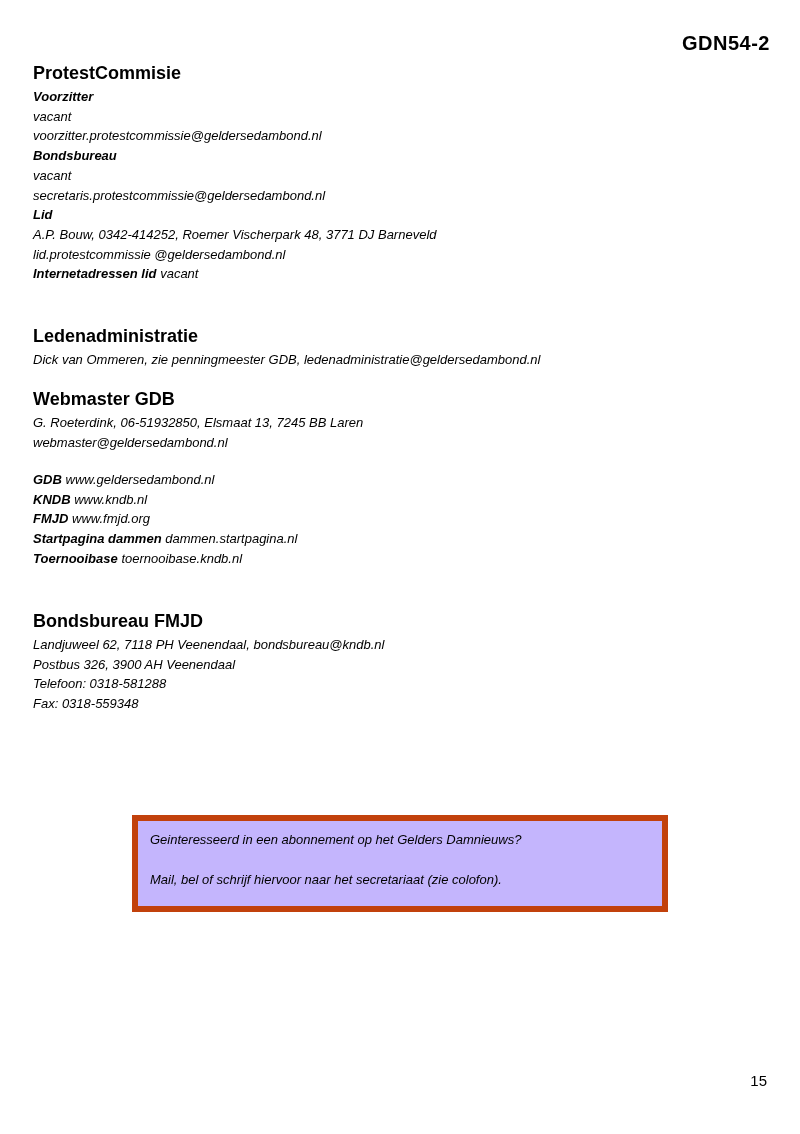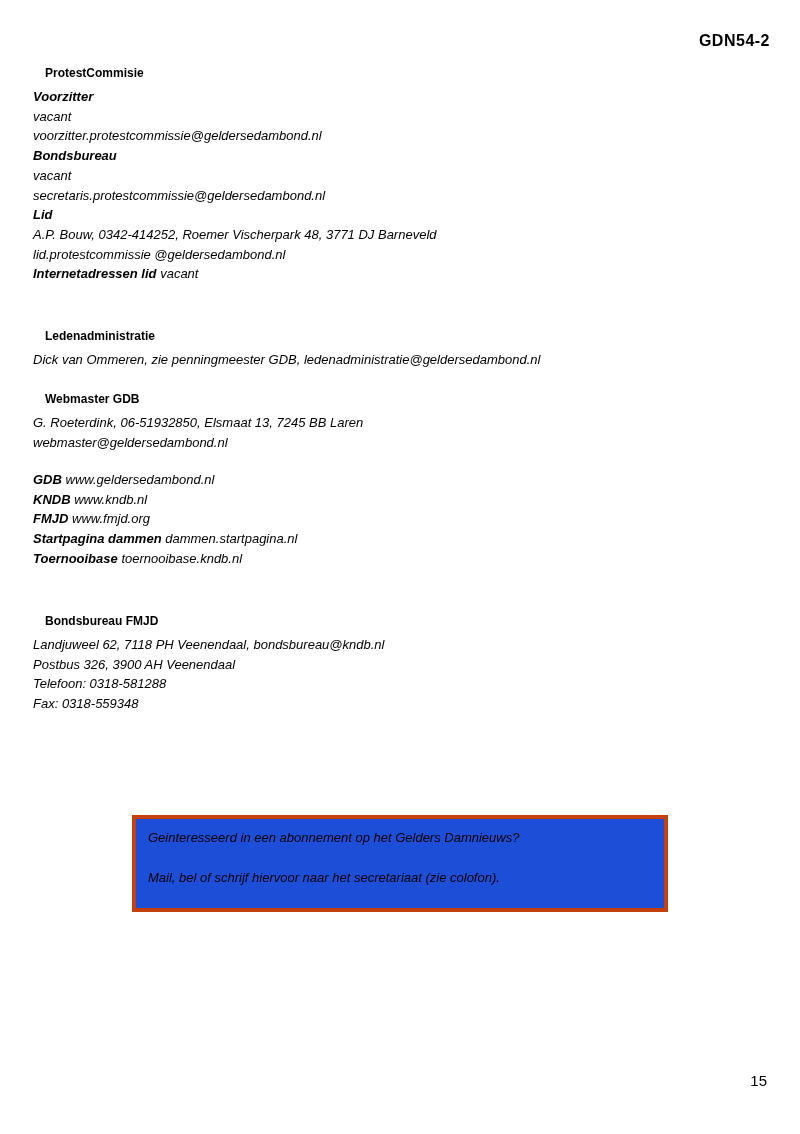--- a/index.html
+++ b/index.html
@@ -9,28 +9,28 @@
     height: 1134px;
     background: #ffffff;
     font-family: "Liberation Sans", sans-serif;
     color: #000000;
     overflow: hidden;
   }
   .doc-code {
     position: absolute;
     top: 32px;
     right: 30px;
-    font-size: 16px;
+    font-size: 20px;
     font-weight: bold;
     letter-spacing: 0.5px;
   }
   .sec { position: absolute; left: 33px; right: 30px; }
   .sec h2 {
-    margin: 0 0 3px 12px;
-    font-size: 12px;
+    margin: 0 0 3px 0;
+    font-size: 18px;
     line-height: 21px;
     font-weight: bold;
   }
   .line {
     font-size: 13px;
     line-height: 19.7px;
     white-space: pre-wrap;
     font-style: italic;
   }
   .line b { font-weight: bold; }
@@ -39,22 +39,22 @@
   .sec-webmaster { top: 389px; }
   .sec-internet  { top: 470px; }
   .sec-bonds     { top: 611px; }
   .notice-box {
     position: absolute;
     left: 132px;
     top: 815px;
     width: 536px;
     height: 97px;
     box-sizing: border-box;
-    background: #1d4ed8;
-    border: 4px solid #c2410c;
+    background: #c4b5fd;
+    border: 6px solid #c2410c;
     padding: 9px 12px;
   }
   .notice-box .line { line-height: 20px; }
   .notice-box .line.gap-below { margin-bottom: 20px; }
   .page-number {
     position: absolute;
     top: 1072px;
     right: 33px;
     font-size: 15px;
   }

